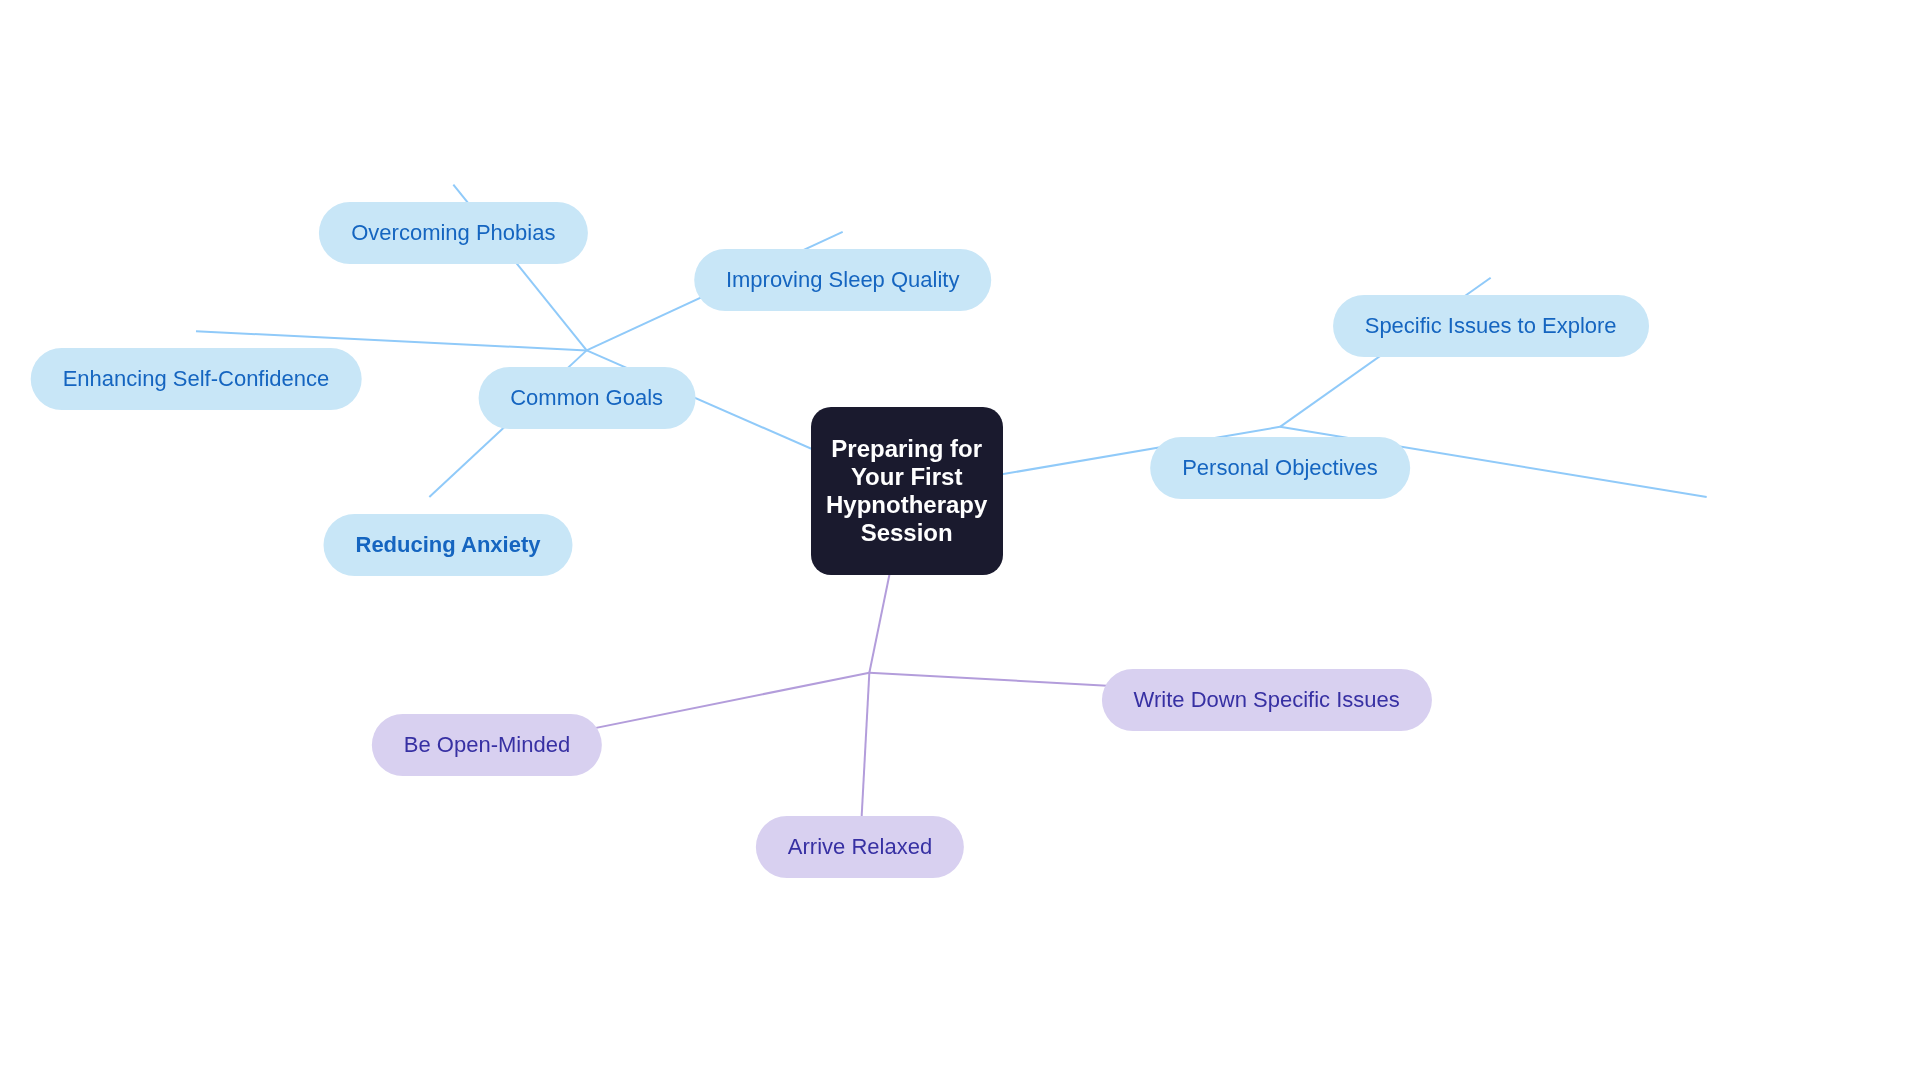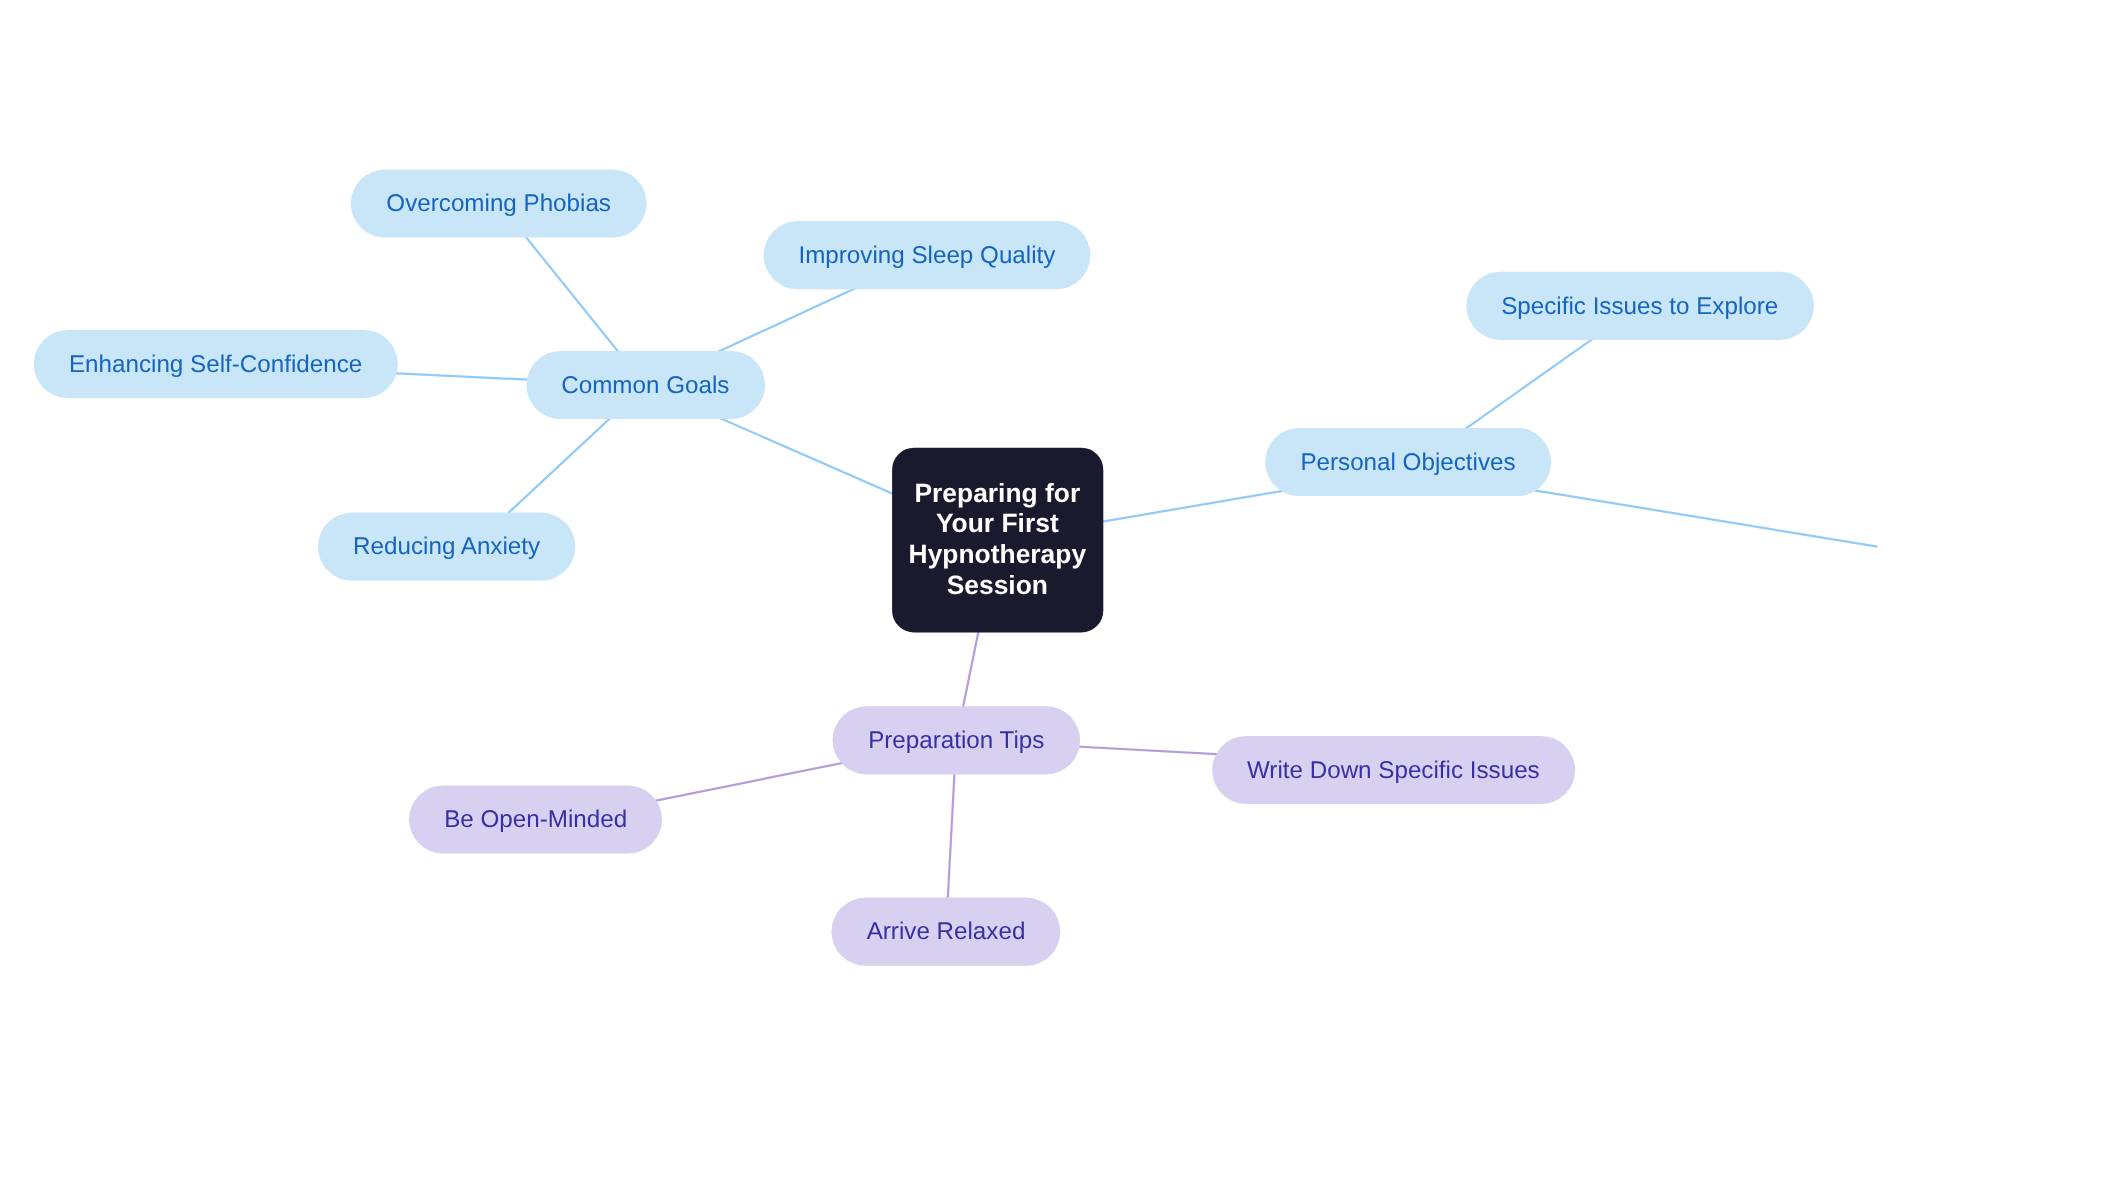--- a/index.html
+++ b/index.html
@@ -51,20 +51,21 @@
       padding: 28px 40px;
       white-space: normal;
       width: 192px;
       text-align: center;
     }
 
     .node-blue {
       background: #c8e6f7;
       color: #1565c0;
       border: none;
+      margin-top: 48px;
     }
 
     .node-purple {
       background: #d8d0f0;
       color: #3730a3;
       border: none;
     }
   </style>
 </head>
 <body>
@@ -83,20 +84,19 @@
       <path d="M 869.3333333333333 672.7341176470588 Q 1068 683.5641176470588 1266.6666666666665 694.3941176470588" stroke="#b39ddb" stroke-width="2" fill="none"></path>
       <path d="M 869.3333333333333 672.7341176470588 Q 689.3333333333333 709.0464705882353 509.3333333333333 745.3588235294118" stroke="#b39ddb" stroke-width="2" fill="none"></path>
       <path d="M 869.3333333333333 672.7341176470588 Q 864.6666666666666 760.0111764705882 860 847.2882352941177" stroke="#b39ddb" stroke-width="2" fill="none"></path>
     </svg>
 <div class="node node-center" style="left: 906.667px; top: 490.535px;">Preparing for Your First
 Hypnotherapy Session</div>
     <div class="node node-blue" style="left: 586.667px; top: 350.382px;">Common Goals</div>
     <div class="node node-blue" style="left: 453.333px; top: 184.747px;">Overcoming Phobias</div>
     <div class="node node-blue" style="left: 842.667px; top: 231.889px;">Improving Sleep Quality</div>
     <div class="node node-blue" style="left: 196px; top: 331.271px;">Enhancing Self-Confidence</div>
-    <div class="node node-blue" style="left: 406px; top: 496.906px;">Reducing Anxiety</div>
+    <div class="node node-blue" style="left: 448px; top: 496.906px; font-weight: bold;">Reducing Anxiety</div>
     <div class="node node-blue" style="left: 1280px; top: 420px;">Personal Objectives</div>
     <div class="node node-blue" style="left: 1490.67px; top: 277.758px;">Specific Issues to Explore</div>
-    <div class="node node-purple" style="left: 869.333px; top: 672.734px;">Preparation Tips</div>
     <div class="node node-purple" style="left: 1266.67px; top: 700px;">Write Down Specific Issues</div>
     <div class="node node-purple" style="left: 487px; top: 745.359px;">Be Open-Minded</div>
     <div class="node node-purple" style="left: 860px; top: 847.288px;">Arrive Relaxed</div>
   </div>
 
 </body></html>

